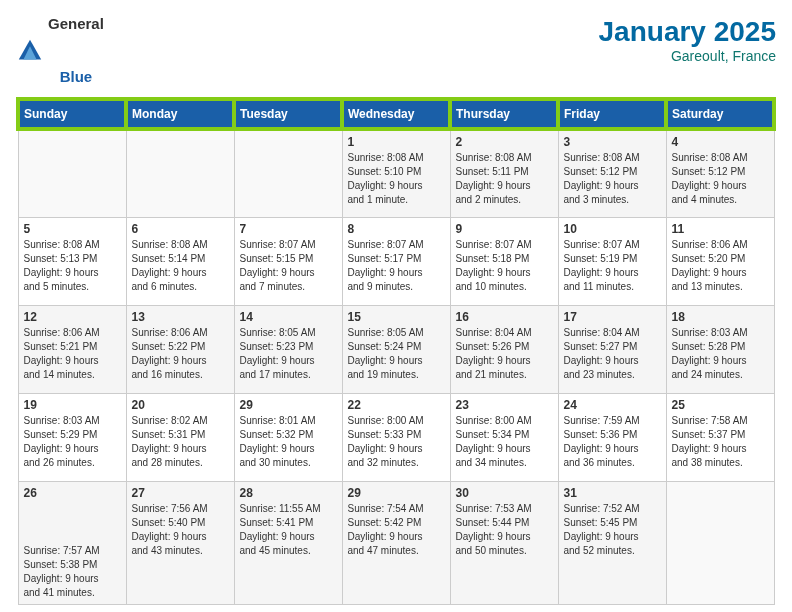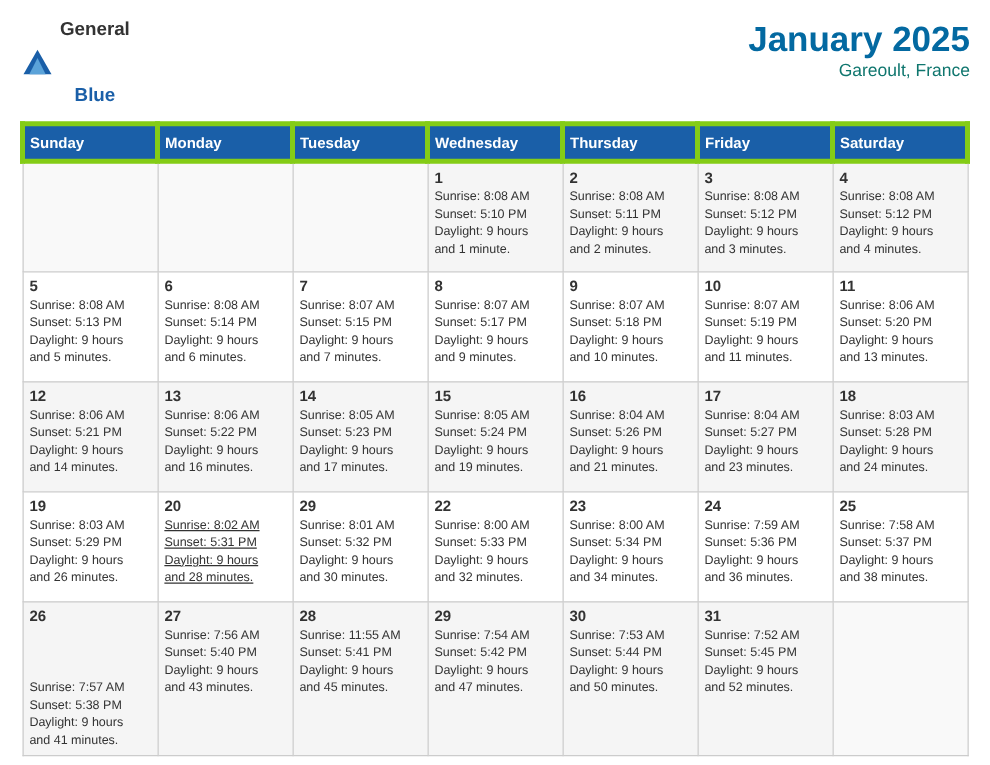--- a/index.html
+++ b/index.html
@@ -269,21 +269,21 @@
       <tr>
         <td>
           <span class="day-num">19</span>
           <div class="day-info" style="white-space: pre-line;">Sunrise: 8:03 AM
 Sunset: 5:29 PM
 Daylight: 9 hours
 and 26 minutes.</div>
         </td>
         <td>
           <span class="day-num">20</span>
-          <div class="day-info" style="white-space: pre-line; text-decoration: underline;">Sunrise: 8:02 AM
+          <div class="day-info" style="white-space: pre-line;">Sunrise: 8:02 AM
 Sunset: 5:31 PM
 Daylight: 9 hours
 and 28 minutes.</div>
         </td>
         <td>
           <span class="day-num">29</span>
           <div class="day-info" style="white-space: pre-line;">Sunrise: 8:01 AM
 Sunset: 5:32 PM
 Daylight: 9 hours
 and 30 minutes.</div>

